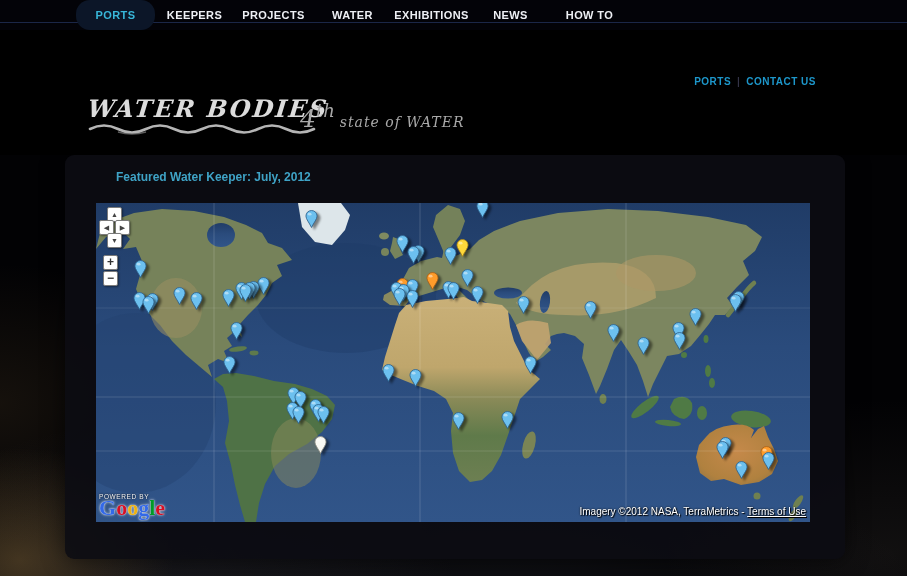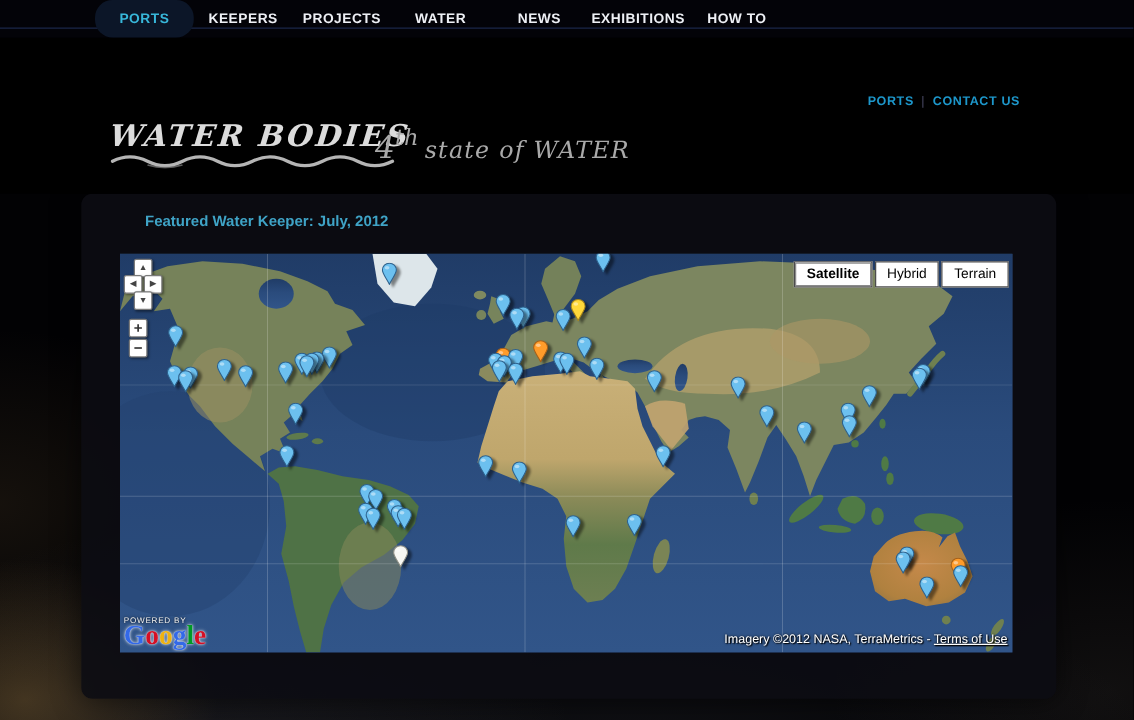--- a/index.html
+++ b/index.html
@@ -27,21 +27,21 @@
   .account a{color:#1d97cb;text-decoration:none;cursor:pointer;}
   .account .sep{color:#4a4a66;margin:0 6px;font-weight:normal;}
   .logo{position:absolute;left:88px;top:64px;cursor:pointer;}
   .logo-title{font-family:"DejaVu Serif", serif;font-style:italic;font-weight:bold;
     font-size:24px;letter-spacing:2px;color:#dcdcdc;transform:skewX(-6deg);display:inline-block;}
   .logo-wave{display:block;margin-top:-2px;}
   .logo-tagline{position:absolute;left:212px;top:6px;color:#a9a9a9;font-family:"DejaVu Serif", serif;
     font-style:italic;white-space:nowrap;}
   .logo-tag-num{font-size:25px;}
   .logo-tag-sup{font-size:18px;vertical-align:10px;}
-  .logo-tag-rest{font-size:19px;margin-left:5px;letter-spacing:1px;}
+  .logo-tag-rest{font-size:14px;margin-left:5px;letter-spacing:1px;}
   
   .panel{position:absolute;left:65px;top:155px;width:780px;height:404px;
     background:rgba(12,12,19,.90);border-radius:9px;z-index:3;box-shadow:0 0 22px rgba(0,0,0,.55);}
   .featured{position:absolute;left:31px;top:15px;font-size:12px;font-weight:bold;color:#3fa3c6;padding-left:20px;}
   .legend{position:absolute;left:31px;top:368px;font-size:12.5px;color:#efefef;}
   
   .map{position:absolute;left:31px;top:48px;width:714px;height:319px;overflow:hidden;cursor:grab;background:#2a4b7c;}
   .map svg.world{position:absolute;left:0;top:0;z-index:1;}
   .markers-layer{position:absolute;left:0;top:0;width:714px;height:319px;z-index:2;}
   .marker{position:absolute;filter:drop-shadow(3px 2px 1px rgba(0,0,0,.45));cursor:pointer;}
@@ -71,22 +71,22 @@
 
 <div class="screen">
 
   <div class="nav">
     <div class="nav-line"></div>
     <div class="nav-items">
       <div class="nav-item active">PORTS</div>
       <div class="nav-item">KEEPERS</div>
       <div class="nav-item">PROJECTS</div>
       <div class="nav-item">WATER</div>
+      <div class="nav-item">EXHIBITIONS</div>
       <div class="nav-item">NEWS</div>
-      <div class="nav-item">EXHIBITIONS</div>
       <div class="nav-item">HOW TO</div>
     </div>
   </div>
 
   <div class="header">
     <div class="account">
       <a>PORTS</a><span class="sep">|</span><a>CONTACT US</a>
     </div>
     <div class="logo">
       <span class="logo-title">WATER BODIES</span>
@@ -421,25 +421,20 @@
           <svg class="marker" style="left:665.5px;top:249px" width="13" height="18" viewBox="0 0 24 34">
             <path d="M12 1C6 1 1.5 5.6 1.5 11.5 1.5 17.3 7.5 23.5 12 33 16.5 23.5 22.5 17.3 22.5 11.5 22.5 5.6 18 1 12 1Z" fill="#6cc0ef" stroke="#2e618c" stroke-width="1.6"></path>
             <ellipse cx="8.5" cy="8" rx="3.6" ry="2.6" fill="rgba(255,255,255,0.45)"></ellipse>
           </svg>
           <svg class="marker" style="left:638.5px;top:258px" width="13" height="18" viewBox="0 0 24 34">
             <path d="M12 1C6 1 1.5 5.6 1.5 11.5 1.5 17.3 7.5 23.5 12 33 16.5 23.5 22.5 17.3 22.5 11.5 22.5 5.6 18 1 12 1Z" fill="#6cc0ef" stroke="#2e618c" stroke-width="1.6"></path>
             <ellipse cx="8.5" cy="8" rx="3.6" ry="2.6" fill="rgba(255,255,255,0.45)"></ellipse>
           </svg>
         </div>
 
-      <div class="map-type">
-        <div class="map-type-btn selected">Satellite</div>
-        <div class="map-type-btn">Hybrid</div>
-        <div class="map-type-btn">Terrain</div>
-      </div>
 
       <div class="ctl ctl-up"><span>▲</span></div>
       <div class="ctl ctl-left"><span>◀</span></div>
       <div class="ctl ctl-right"><span>▶</span></div>
       <div class="ctl ctl-down"><span>▼</span></div>
       <div class="ctl zoomctl ctl-zin"><span>+</span></div>
       <div class="ctl zoomctl ctl-zout"><span>−</span></div>
 
       <div class="gbrand">
         <div class="poweredby">POWERED BY</div>

